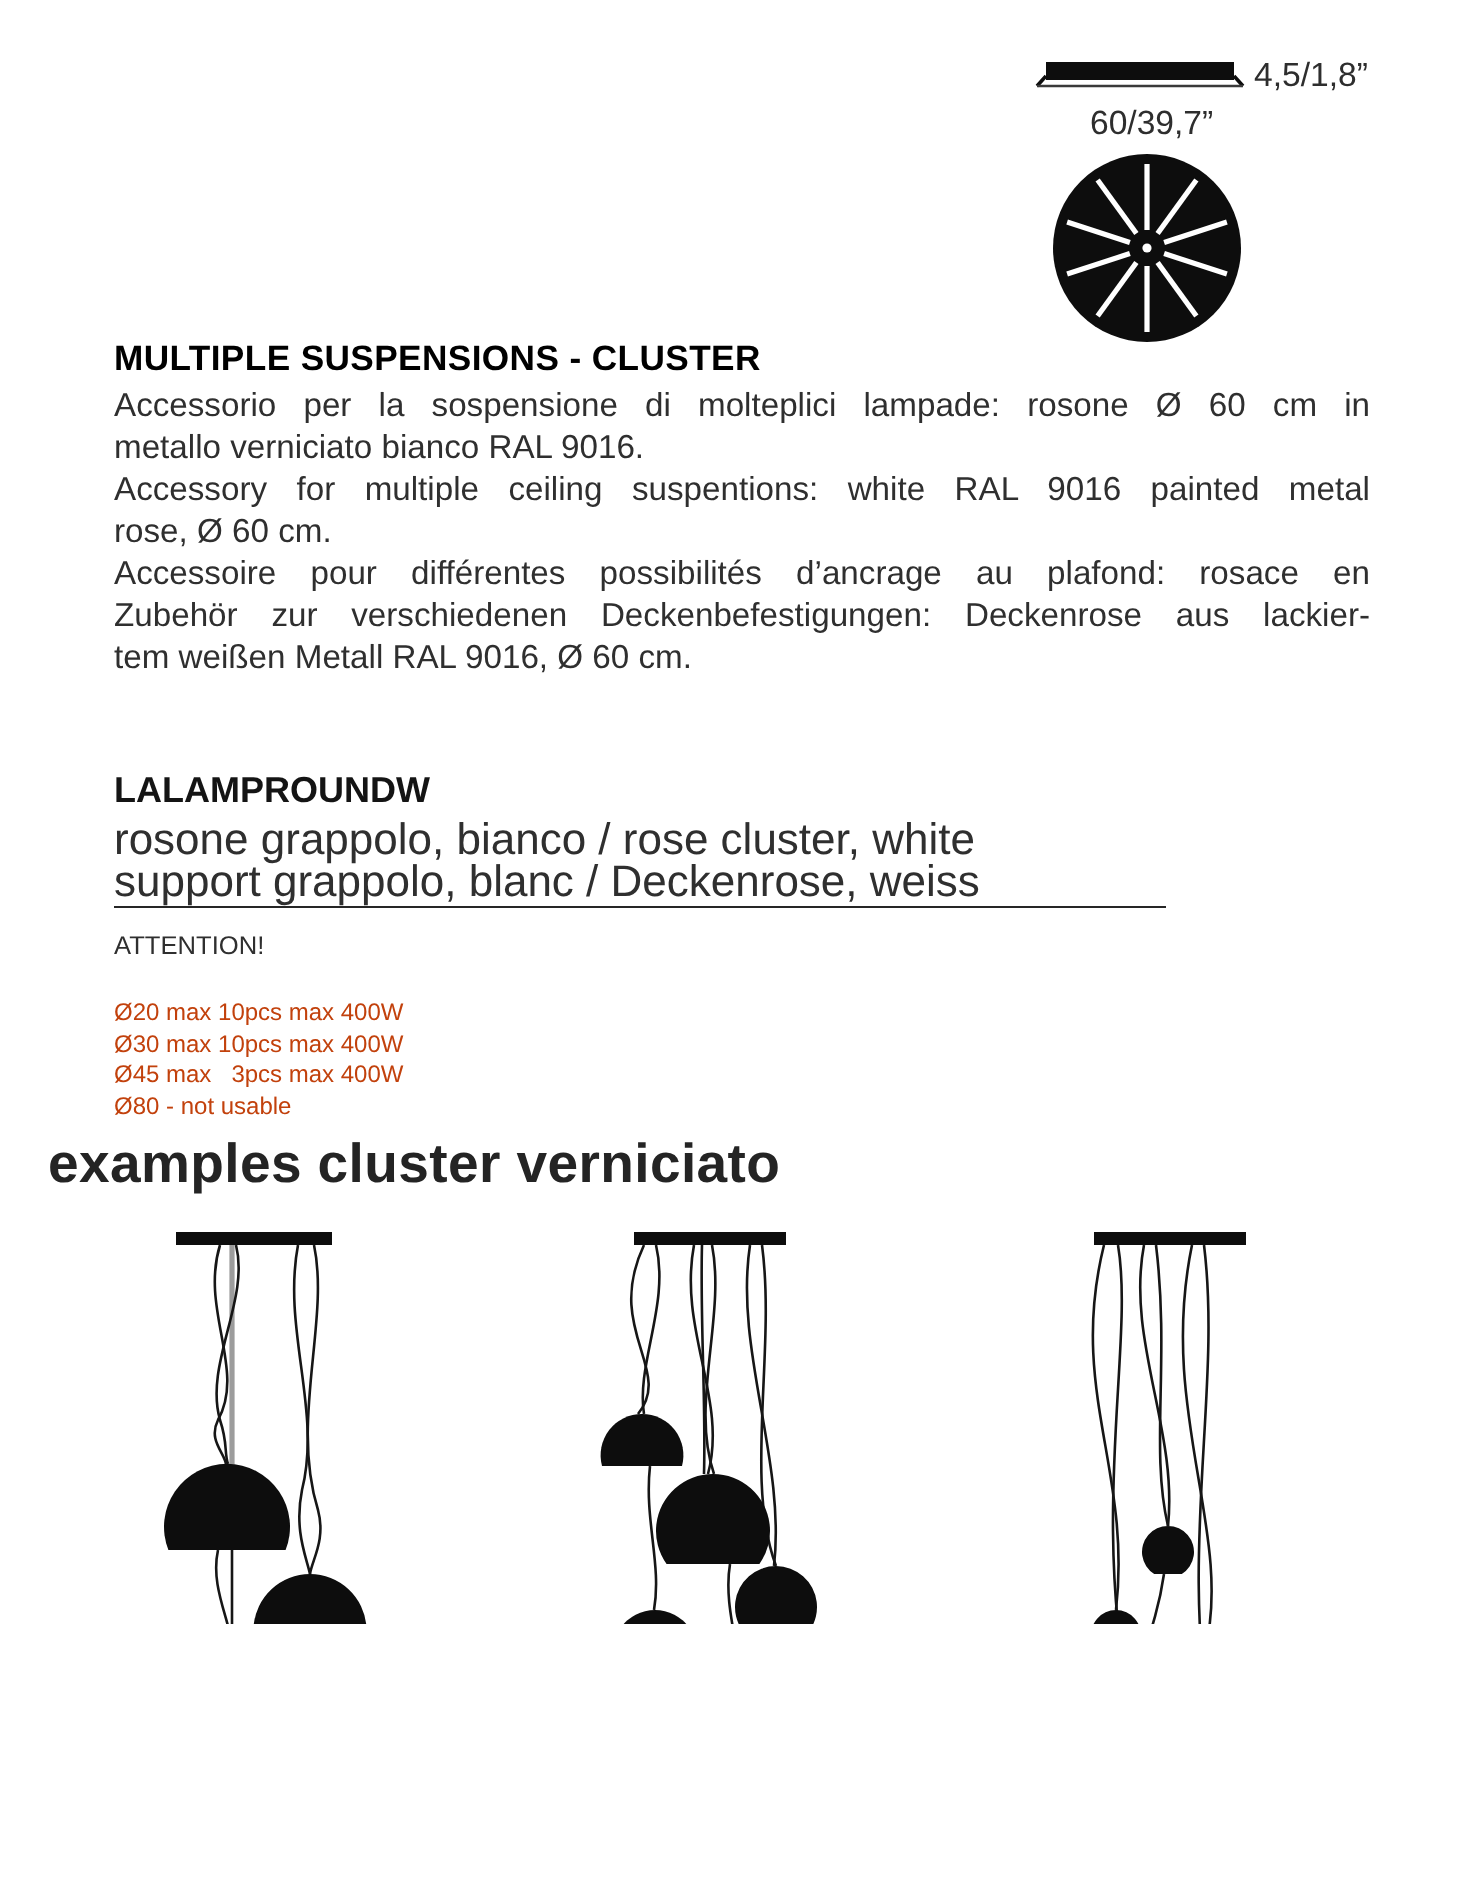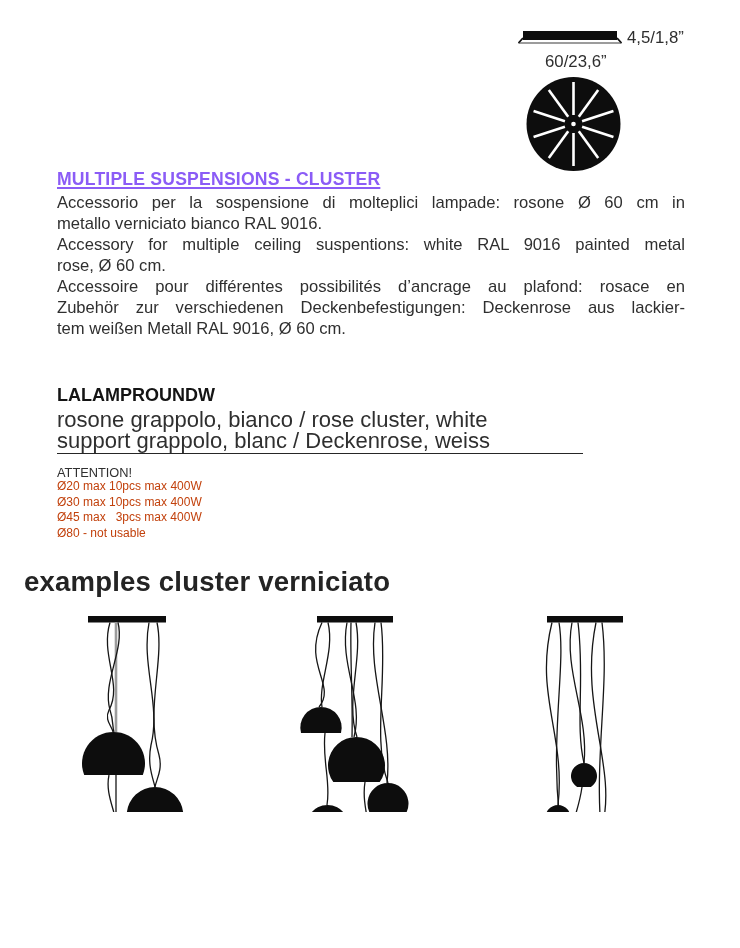--- a/index.html
+++ b/index.html
@@ -8,36 +8,36 @@
     font-family:"Liberation Sans", sans-serif; color:#2f2f2f; overflow:hidden;
   }
   
   .topdiagram { position:absolute; left:470px; top:15px; }
   .dim-label { position:absolute; font-size:16.8px; color:#2e2e2e; white-space:nowrap; }
   .dim-thickness { left:627px; top:28px; }
   .dim-diameter  { left:545px; top:52px; }
   
   .title {
     position:absolute; left:57px; top:169px; font-size:17.6px; font-weight:bold;
-    color:#8b5cf6; letter-spacing:.2px;
-    text-decoration:underline; text-decoration-thickness:2px; text-underline-offset:2px;
+    color:#000000; letter-spacing:.2px;
+    text-decoration-thickness:2px; text-underline-offset:2px;
     white-space:nowrap;
   }
   .body-text { position:absolute; left:57px; top:192px; width:628px;
     font-size:16.6px; line-height:21px; color:#2f2f2f; }
   .body-text .line { height:21px; overflow:hidden; }
   .jl { text-align:justify; text-align-last:justify; }
   
   .product { position:absolute; left:57px; top:386px; }
   .prod-code { font-size:18px; font-weight:bold; color:#141414; line-height:18px; margin-bottom:5px; }
   .prod-desc { font-size:22px; color:#2f2f2f; line-height:21px; }
   .prod-desc-underlined { width:526px; border-bottom:1.6px solid #262626; padding-bottom:2px; }
   
   .attention { position:absolute; left:57px; top:466px; }
-  .att-title { font-size:12.8px; color:#2f2f2f; line-height:13px; margin-bottom:0; }
+  .att-title { font-size:12.8px; color:#2f2f2f; line-height:13px; margin-bottom:20px; }
   .att-rule { font-size:12px; color:#c2410c; line-height:15.5px; white-space:pre; }
   
   .examples-heading {
     position:absolute; left:24px; top:566px; font-size:27.5px; font-weight:bold;
     color:#242424; letter-spacing:.2px; white-space:nowrap;
   }
   .cluster { position:absolute; top:610px; }
   .cluster1 { left:60px; }
   .cluster2 { left:280px; }
   .cluster3 { left:490px; }
@@ -65,21 +65,21 @@
         <line x1="103.5" y1="67" x2="103.5" y2="100" transform="rotate(180 103.5 109)"></line>
         <line x1="103.5" y1="67" x2="103.5" y2="100" transform="rotate(216 103.5 109)"></line>
         <line x1="103.5" y1="67" x2="103.5" y2="100" transform="rotate(252 103.5 109)"></line>
         <line x1="103.5" y1="67" x2="103.5" y2="100" transform="rotate(288 103.5 109)"></line>
         <line x1="103.5" y1="67" x2="103.5" y2="100" transform="rotate(324 103.5 109)"></line>
       </g>
       <circle cx="103.5" cy="109" r="2.3" fill="#ffffff"></circle>
     </g>
   </svg>
   <div class="dim-label dim-thickness">4,5/1,8”</div>
-  <div class="dim-label dim-diameter">60/23,6”</div>
+  <div class="dim-label dim-diameter">60/39,7”</div>
 
   <div class="title">MULTIPLE SUSPENSIONS - CLUSTER</div>
   <div class="body-text">
     <div class="line jl">Accessorio per la sospensione di molteplici lampade: rosone Ø 60 cm in</div>
     <div class="line">metallo verniciato bianco RAL 9016.</div>
     <div class="line jl">Accessory for multiple ceiling suspentions: white RAL 9016 painted metal</div>
     <div class="line">rose, Ø 60 cm.</div>
     <div class="line jl">Accessoire pour différentes possibilités d’ancrage au plafond: rosace en</div>
     <div class="line jl">Zubehör zur verschiedenen Deckenbefestigungen: Deckenrose aus lackier-</div>
     <div class="line">tem weißen Metall RAL 9016, Ø 60 cm.</div>

